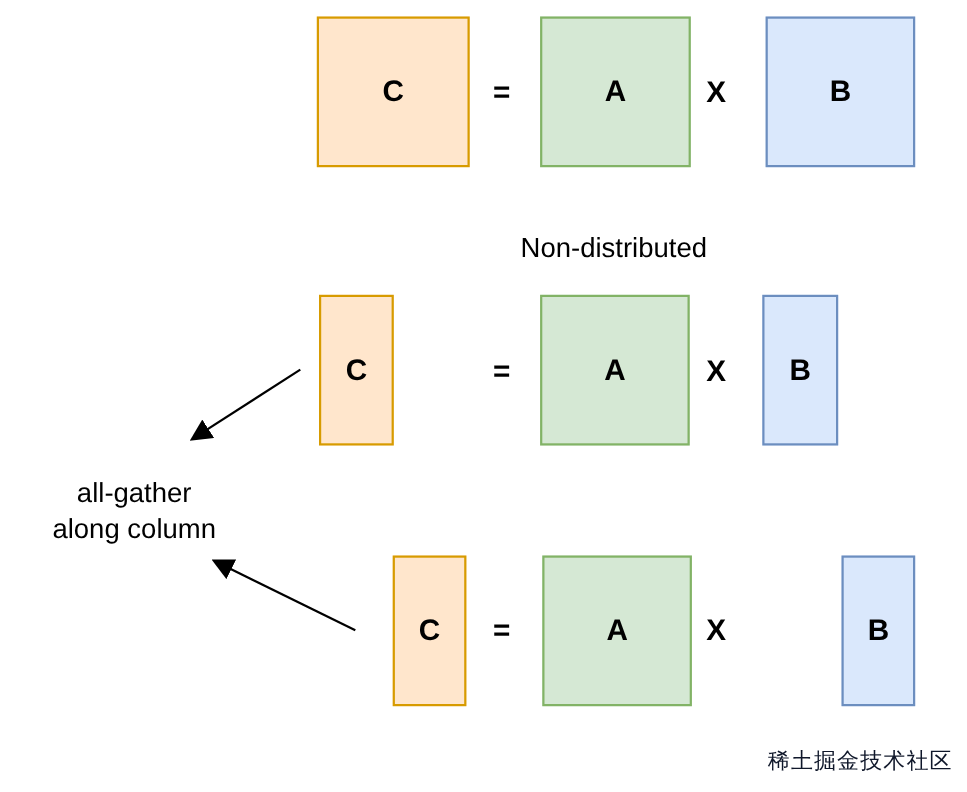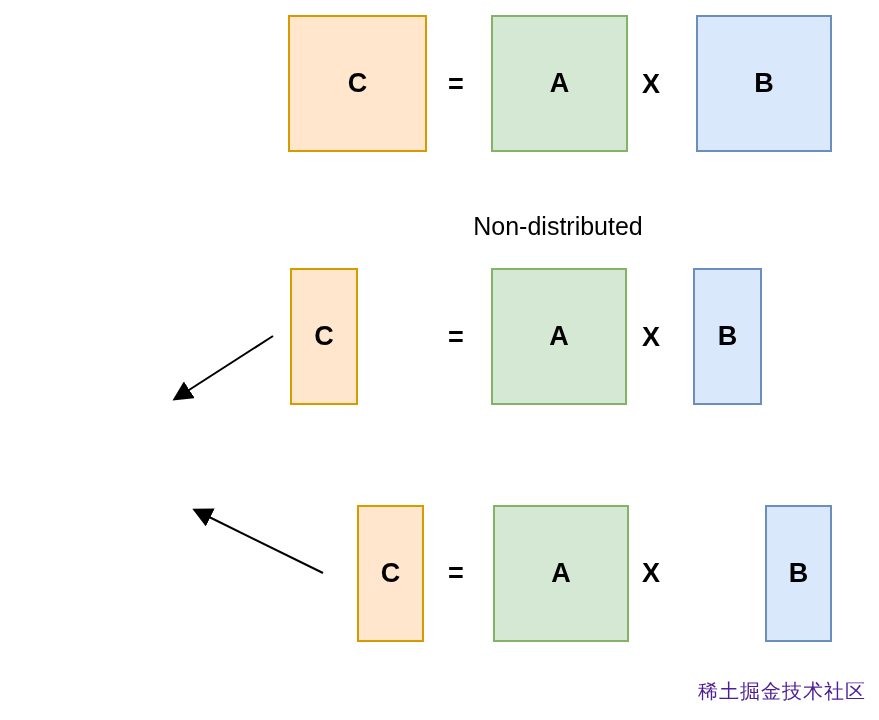--- a/index.html
+++ b/index.html
@@ -51,21 +51,21 @@
     position: absolute;
     text-align: center;
     font-size: 25px;
     line-height: 33px;
     color: #000000;
   }
   .watermark {
     position: absolute;
     font-size: 20px;
     letter-spacing: 1px;
-    color: #4c1d95;
+    color: #0f172a;
     white-space: nowrap;
   }
   .arrow-layer {
     position: absolute;
     left: 0; top: 0;
     width: 879px;
     height: 720px;
     pointer-events: none;
   }
 </style>
@@ -92,20 +92,24 @@
   </div>
   <div class="op" style="left:434px; top:315px;">=</div>
   <div class="box green" style="left:491px; top:268px; width:136px; height:137px;">
     <span>A</span>
   </div>
   <div class="op" style="left:629px; top:315px;">X</div>
   <div class="box blue" style="left:693px; top:268px; width:69px; height:137px;">
     <span>B</span>
   </div>
 
+  <div class="annotation" style="left:22px; top:432px; width:200px;">
+    <div>all-gather</div>
+    <div>along column</div>
+  </div>
 
   <div class="box orange" style="left:357px; top:505px; width:67px; height:137px;">
     <span>C</span>
   </div>
   <div class="op" style="left:434px; top:551px;">=</div>
   <div class="box green" style="left:493px; top:505px; width:136px; height:137px;">
     <span>A</span>
   </div>
   <div class="op" style="left:629px; top:551px;">X</div>
   <div class="box blue" style="left:765px; top:505px; width:67px; height:137px;">

